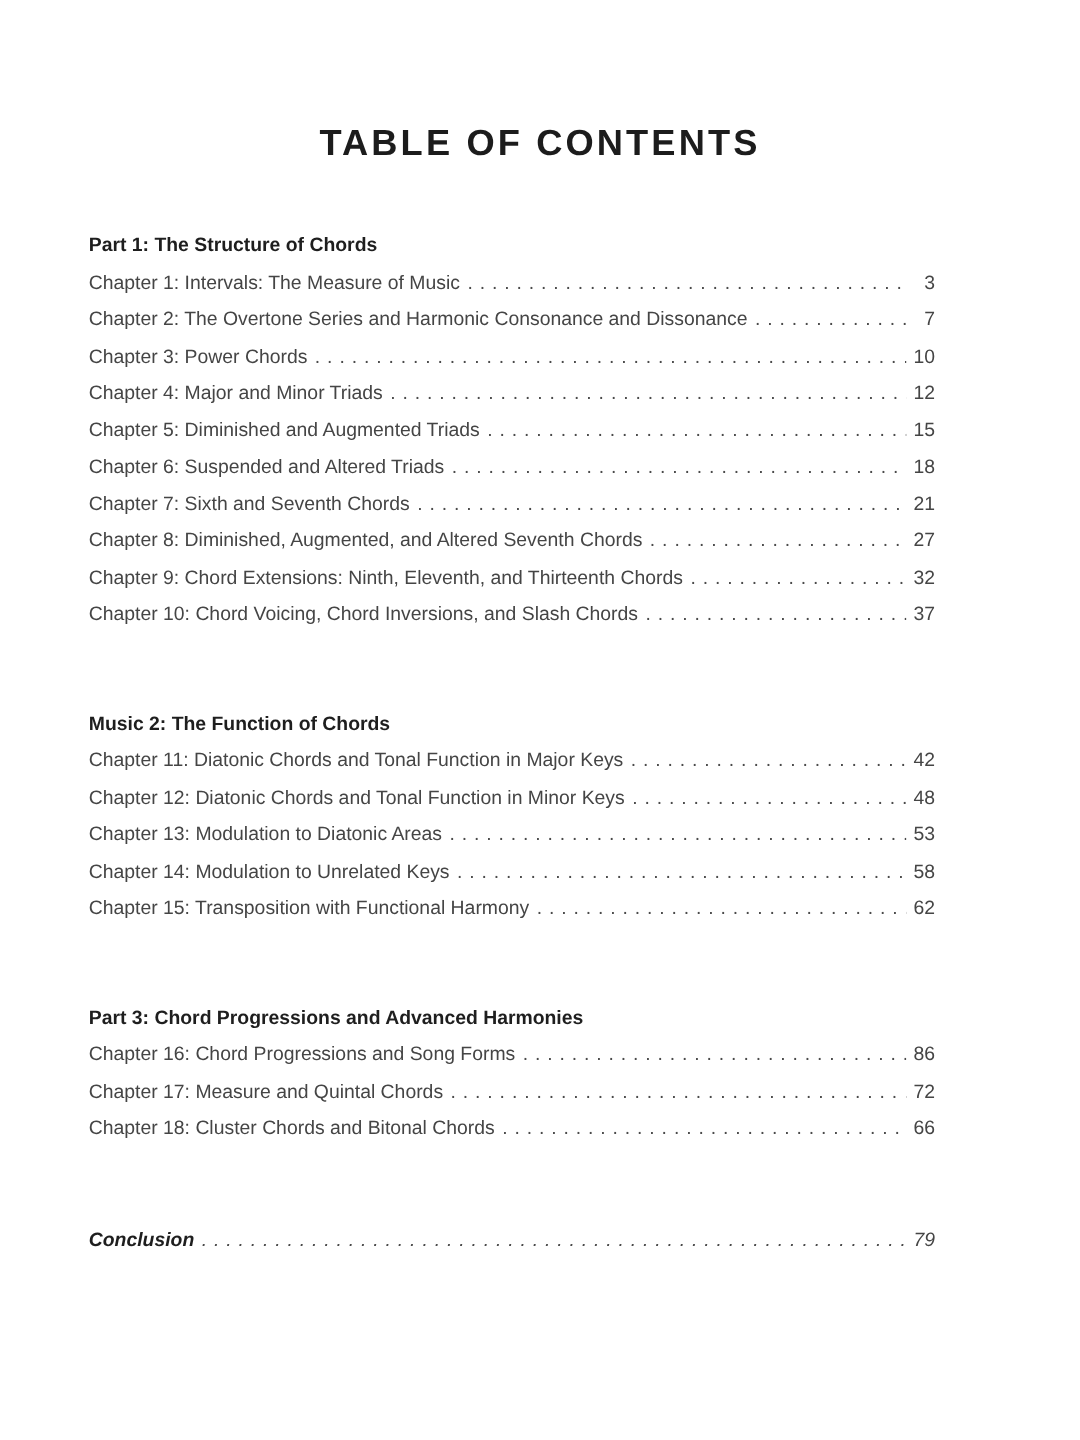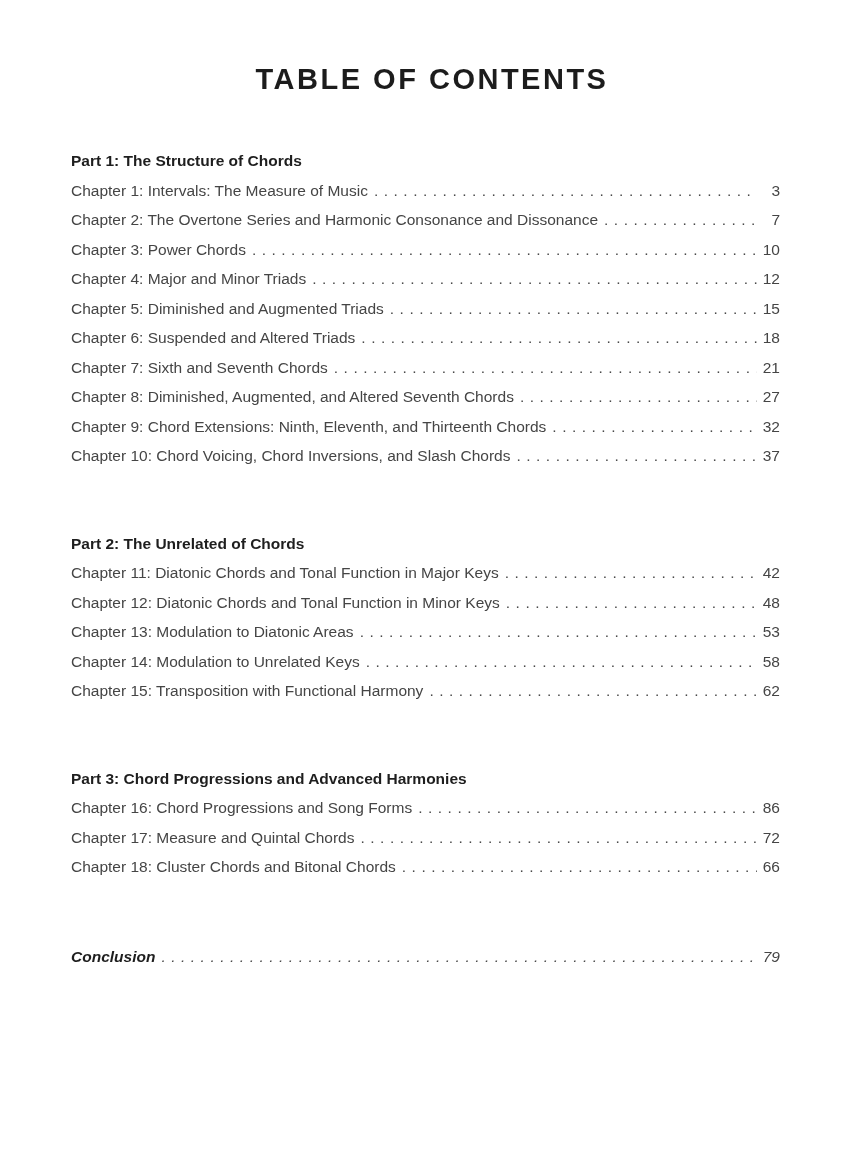--- a/index.html
+++ b/index.html
@@ -13,30 +13,31 @@
   }
   .page {
     width: 864px;
     height: 1152px;
     background: #ffffff;
     position: relative;
   }
   .toc-header {
     padding-top: 62px;
     text-align: center;
+    margin-top: 36px;
   }
   .toc-title {
     font-size: 29px;
     font-weight: bold;
     letter-spacing: 2.5px;
     color: #1c1c1c;
     line-height: 34px;
   }
   .toc-body {
-    padding: 50px 84px 0 71px; 
+    padding: 50px 116px 0 71px; 
   }
   .toc-section + .toc-section { margin-top: 58px; }
   .section-heading {
     font-size: 15.5px;
     font-weight: bold;
     color: #1e1e1e;
     line-height: 29.5px;
   }
   .toc-row {
     display: flex;
@@ -127,21 +128,21 @@
         <span class="toc-page">32</span>
       </div>
       <div class="toc-row">
         <span class="toc-label">Chapter 10: Chord Voicing, Chord Inversions, and Slash Chords</span>
         <span class="toc-dots"></span>
         <span class="toc-page">37</span>
       </div>
     </div>
 
     <div class="toc-section">
-      <div class="section-heading">Part 2: The Unrelated of Chords</div>
+      <div class="section-heading">Music 2: The Function of Chords</div>
       <div class="toc-row">
         <span class="toc-label">Chapter 11: Diatonic Chords and Tonal Function in Major Keys</span>
         <span class="toc-dots"></span>
         <span class="toc-page">42</span>
       </div>
       <div class="toc-row">
         <span class="toc-label">Chapter 12: Diatonic Chords and Tonal Function in Minor Keys</span>
         <span class="toc-dots"></span>
         <span class="toc-page">48</span>
       </div>

